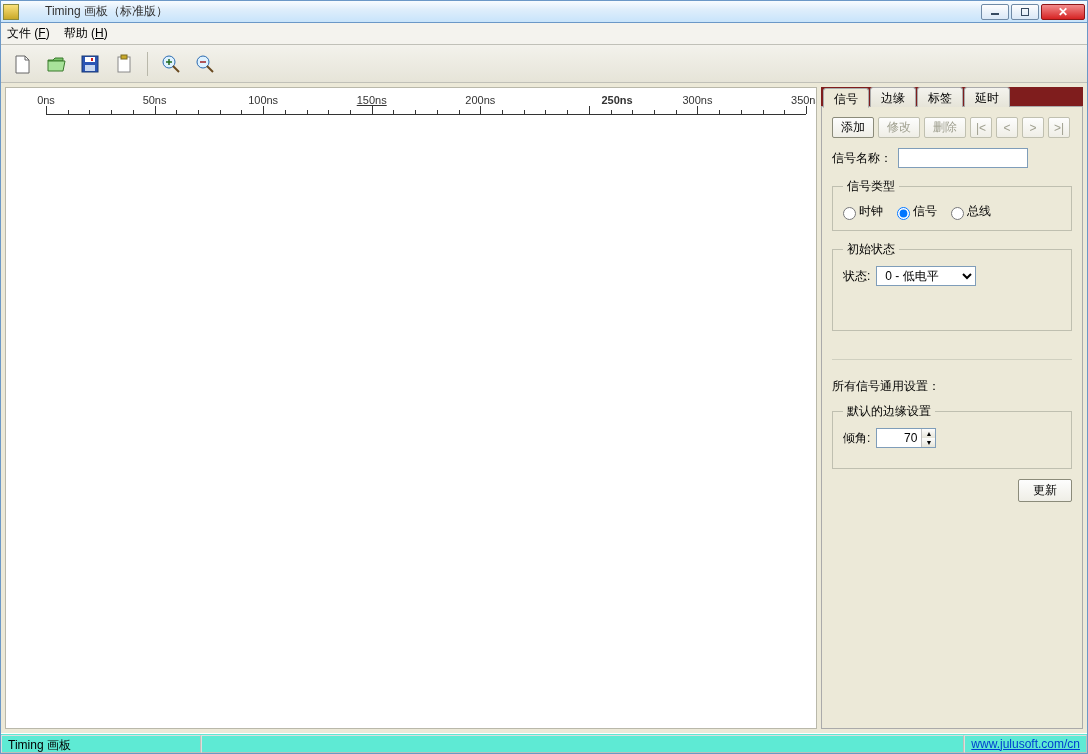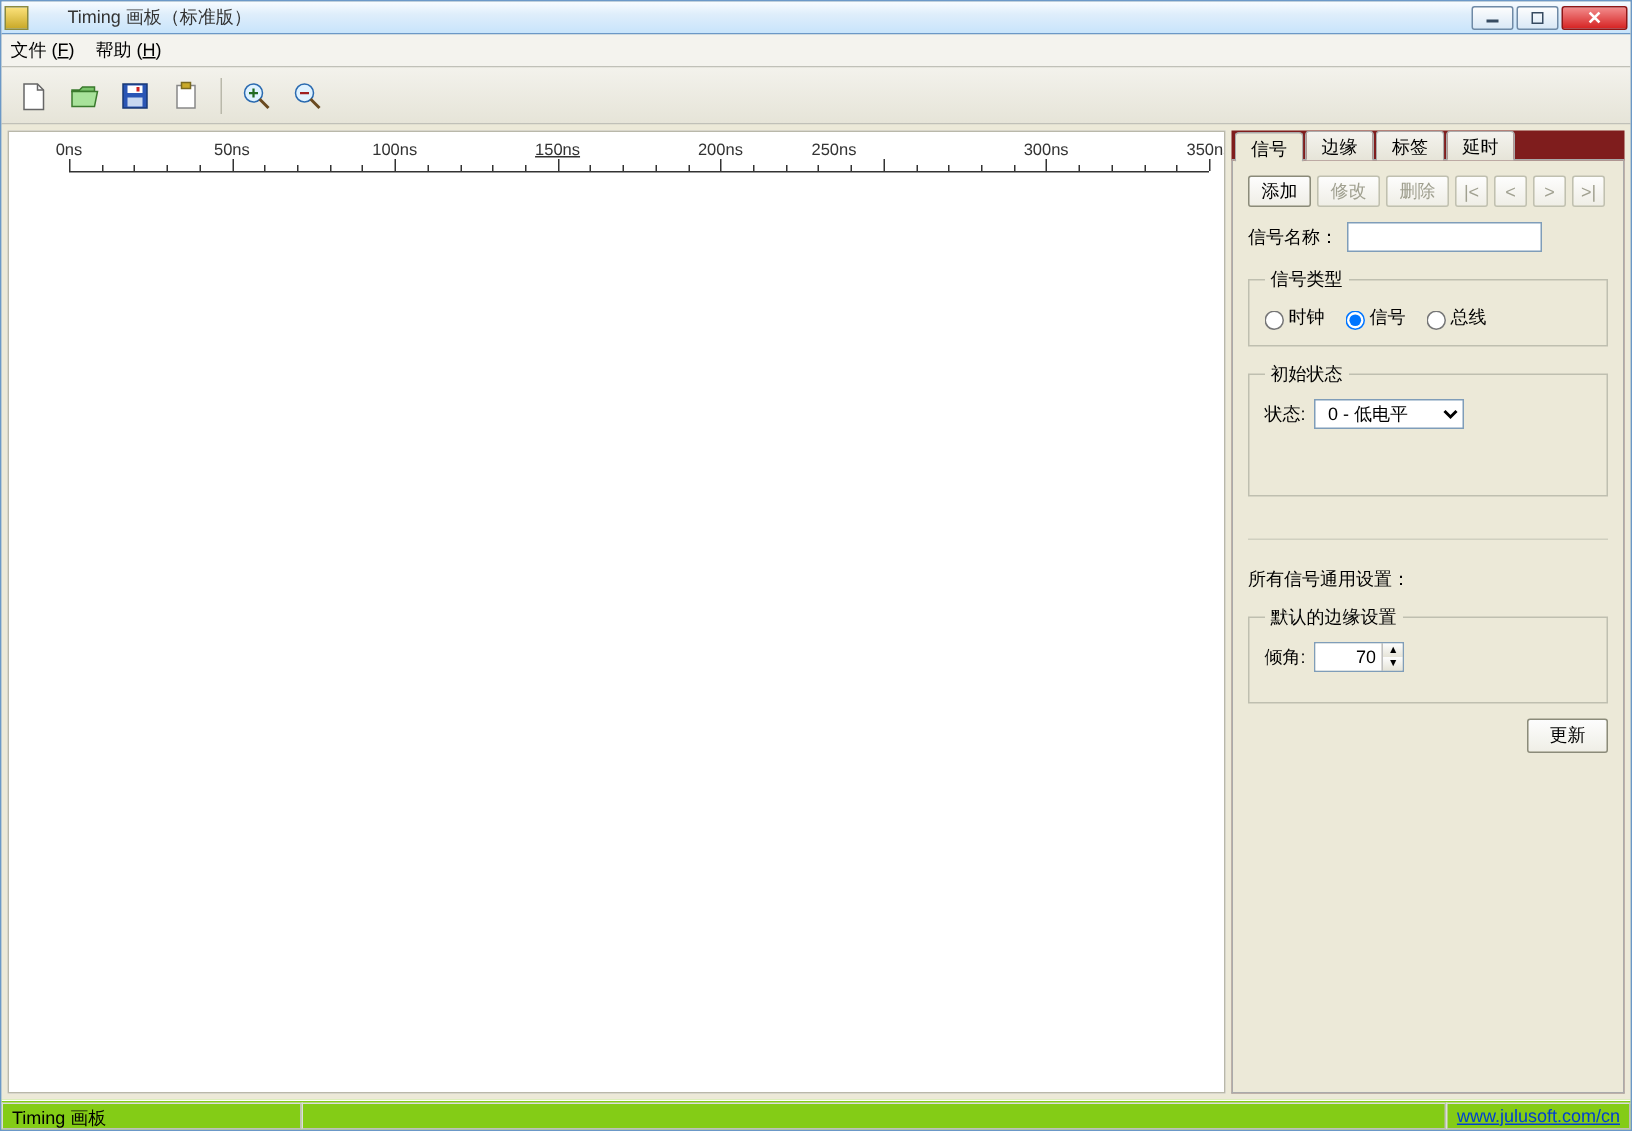--- a/index.html
+++ b/index.html
@@ -160,21 +160,21 @@
 .section-label { margin-bottom:8px; }
 .spinner {
   display:inline-flex; border:1px solid #7f9db9; height:20px;
 }
 .spinner input { border:none; width:44px; text-align:right; padding-right:4px; outline:none; height:18px;}
 .spinner .arrows { width:14px; display:flex; flex-direction:column; border-left:1px solid #c0c0c0;}
 .spinner .arrows div { flex:1; display:flex; align-items:center; justify-content:center; font-size:7px; background:linear-gradient(#fdfdfd,#e6e4d8);}
 .update-row { display:flex; justify-content:flex-end; margin-top:8px; }
 .statusbar {
   height:20px; border-top:1px solid #fff;
-  background:#84cc16;
+  background:#5eead4;
   display:flex; align-items:center;
   font-size:12px;
 }
 .statusbar .cell {
   border:1px solid #c0c0b8; border-top-color:#ddd; border-left-color:#ddd;
   padding: 1px 6px; height:18px;
 }
 .statusbar .cell:first-child { width:200px;}
 .statusbar .cell.flexfill { flex:1; }
 .statusbar a { color:#0040d0; text-decoration:underline; }
@@ -282,21 +282,21 @@
         <div class="tick minor" style="left: 347.429px; top: 16px;"></div>
         <div class="tick minor" style="left: 369.143px; top: 16px;"></div>
         <div class="tick minor" style="left: 390.857px; top: 16px;"></div>
         <div class="tick minor" style="left: 412.571px; top: 16px;"></div>
         <div class="label" style="left: 434.286px;">200ns</div>
         <div class="tick major" style="left: 434.286px; top: 12px;"></div>
         <div class="tick minor" style="left: 456px; top: 16px;"></div>
         <div class="tick minor" style="left: 477.714px; top: 16px;"></div>
         <div class="tick minor" style="left: 499.429px; top: 16px;"></div>
         <div class="tick minor" style="left: 521.143px; top: 16px;"></div>
-        <div class="label" style="left: 510px;">250ns</div>
+        <div class="label" style="left: 571px; font-weight: bold;">250ns</div>
         <div class="tick major" style="left: 542.857px; top: 12px;"></div>
         <div class="tick minor" style="left: 564.571px; top: 16px;"></div>
         <div class="tick minor" style="left: 586.286px; top: 16px;"></div>
         <div class="tick minor" style="left: 608px; top: 16px;"></div>
         <div class="tick minor" style="left: 629.714px; top: 16px;"></div>
         <div class="label" style="left: 651.429px;">300ns</div>
         <div class="tick major" style="left: 651.429px; top: 12px;"></div>
         <div class="tick minor" style="left: 673.143px; top: 16px;"></div>
         <div class="tick minor" style="left: 694.857px; top: 16px;"></div>
         <div class="tick minor" style="left: 716.571px; top: 16px;"></div>

